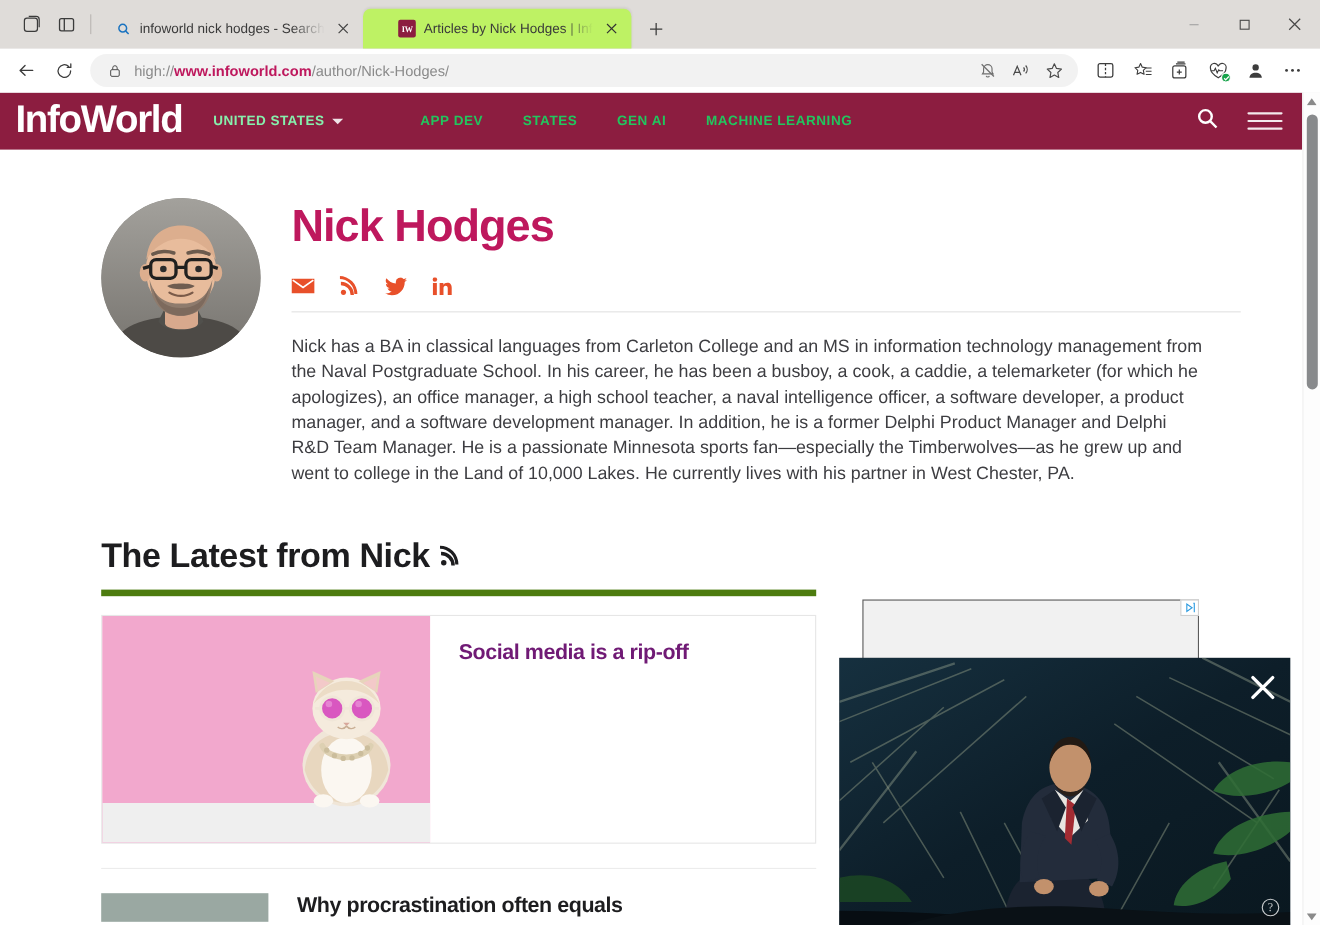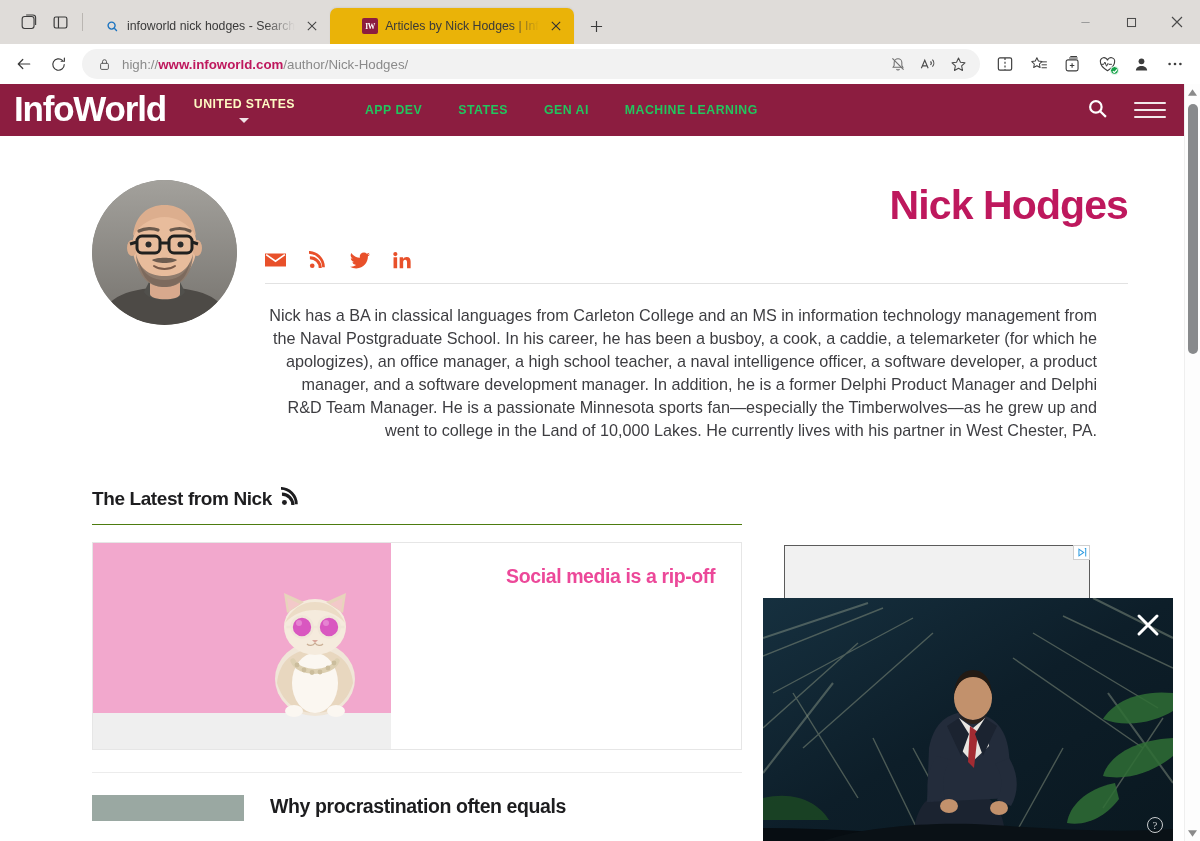--- a/index.html
+++ b/index.html
@@ -2,41 +2,41 @@
 <html><head>
 <meta charset="utf-8">
 <style>
   * { box-sizing: border-box; margin: 0; padding: 0; }
   html, body {
     width: 1200px; height: 841px;
     overflow: hidden;
     font-family: "Liberation Sans", sans-serif;
     background: #ffffff;
   }
-  .window { width: 1200px; height: 841px; position: relative; background: #dfdcd9; text-align: right; }
+  .window { width: 1200px; height: 841px; position: relative; background: #dfdcd9; }
 
   
   .tabstrip {
     height: 44px; background: #dfdcd9;
     display: flex; align-items: flex-end; padding: 0 0 0 8px; position: relative;
   }
   .tb-icons { display: flex; align-items: center; height: 44px; padding: 0 4px; }
   .tb-icon {
     width: 32px; height: 30px; display: flex; align-items: center; justify-content: center;
     border-radius: 5px; color: #3b3b3b;
   }
   .tb-sep { width: 1px; height: 18px; background: #bab6b2; margin: 0 6px; align-self: center; }
   .tab {
     height: 36px; display: flex; align-items: center; gap: 7px;
     padding: 0 8px 0 11px; border-radius: 7px 7px 0 0;
     font-size: 12.3px; color: #3a3a3a; position: relative;
     max-width: 244px; min-width: 180px;
   }
   .tab.inactive { background: transparent; }
-  .tab.active { background: #eab308; box-shadow: 0 -1px 2px rgba(0,0,0,.06); padding-left: 32px; }
+  .tab.active { background: #bef264; box-shadow: 0 -1px 2px rgba(0,0,0,.06); padding-left: 32px; }
   .tab-label {
     flex: 1; white-space: nowrap; overflow: hidden;
     text-overflow: clip;
     -webkit-mask-image: linear-gradient(to right, #000 82%, transparent 100%);
             mask-image: linear-gradient(to right, #000 82%, transparent 100%);
   }
   .tab-close { width: 20px; height: 20px; display:flex; align-items:center; justify-content:center;
     border-radius: 4px; color: #444; flex: none; }
   .favicon-search { width: 16px; height: 16px; flex: none; color: #1a73c0; display:flex; align-items:center; justify-content:center;}
   .favicon-iw {
@@ -91,21 +91,21 @@
     height: 52px; background: #8c1d40; display: flex; align-items: center;
     padding: 0 18px 0 14px; color: #fff;
   }
   .logo {
     font-family: Liberation Sans, sans-serif; font-weight: bold;
     font-size: 35px; letter-spacing: -1.2px; line-height: 1; color: #fff;
     padding-bottom: 3px;
   }
   .region {
     margin-left: 28px; font-size: 12.3px; font-weight: bold; letter-spacing: 0.4px;
-    display: flex; align-items: center; gap: 7px; color: #fef9c3; flex-direction: column;
+    display: flex; align-items: center; gap: 7px; color: #86efac;
   }
   .caret { width: 0; height: 0; border-left: 5px solid transparent; border-right: 5px solid transparent;
            border-top: 5px solid #f0e3e7; }
   .nav { display: flex; align-items: center; gap: 36px; margin-left: 70px; }
   .nav a { font-size: 12.3px; font-weight: bold; letter-spacing: 0.5px; color: #22c55e; text-decoration: none; }
   .hdr-right { margin-left: auto; display: flex; align-items: center; gap: 26px; }
   .hamburger { display: flex; flex-direction: column; gap: 5px; width: 32px; }
   .hamburger i { display: block; height: 2.3px; background: #f3e9ec; border-radius: 1px; }
 
   
@@ -125,33 +125,33 @@
   .social { display: flex; gap: 23px; align-items: center; margin-top: 24px; padding-bottom: 14px;
             border-bottom: 1px solid #e2e2e2; }
   .social span { color: #e8502a; display: flex; align-items: center; }
   .bio {
     margin-top: 20px; font-size: 16.2px; line-height: 1.42; color: #3d3d41; max-width: 832px;
   }
 
   
   .latest { padding: 0 56px 0 92px; margin-top: 45px; }
   .latest-head {
-    font-size: 19px; font-weight: bold; color: #1d1d1f; display: flex; align-items: center;
-    gap: 9px; letter-spacing: -0.4px; padding-bottom: 13px; border-bottom: 1px solid #4d7c0f;
+    font-size: 31px; font-weight: bold; color: #1d1d1f; display: flex; align-items: center;
+    gap: 9px; letter-spacing: -0.4px; padding-bottom: 13px; border-bottom: 6px solid #4d7c0f;
     width: 650px;
   }
   .card {
     display: flex; width: 650px; background: #fff; border: 1px solid #e6e6e6;
     margin-top: 17px; height: 208px;
   }
   .card-thumb { width: 298px; flex: none; position: relative; overflow: hidden; background: #f2a8cd; }
   .thumb-floor { position: absolute; left: 0; right: 0; bottom: 0; height: 36px; background: #efefef; }
   .cat { position: absolute; right: 24px; bottom: 30px; width: 104px; height: 132px; }
   .card-body { flex: 1; padding: 22px 26px; }
-  .card-title { font-size: 19.5px; font-weight: bold; color: #ec4899; letter-spacing: -0.4px; }
+  .card-title { font-size: 19.5px; font-weight: bold; color: #701a75; letter-spacing: -0.4px; }
   .card2 { display: flex; width: 650px; margin-top: 22px; border-top: 1px solid #ececec; padding-top: 22px; }
   .card2-thumb { width: 152px; height: 26px; background: #9aa8a2; flex: none; }
   .card2-title { font-size: 19.5px; font-weight: bold; color: #1d1d1f; padding-left: 26px; letter-spacing: -0.4px;}
 
   
   .ad-box {
     position: absolute; left: 784px; top: 461px; width: 306px; height: 56px;
     background: #f1f1f1; border: 1px solid #5b5b5b;
   }
   .adchoices {

